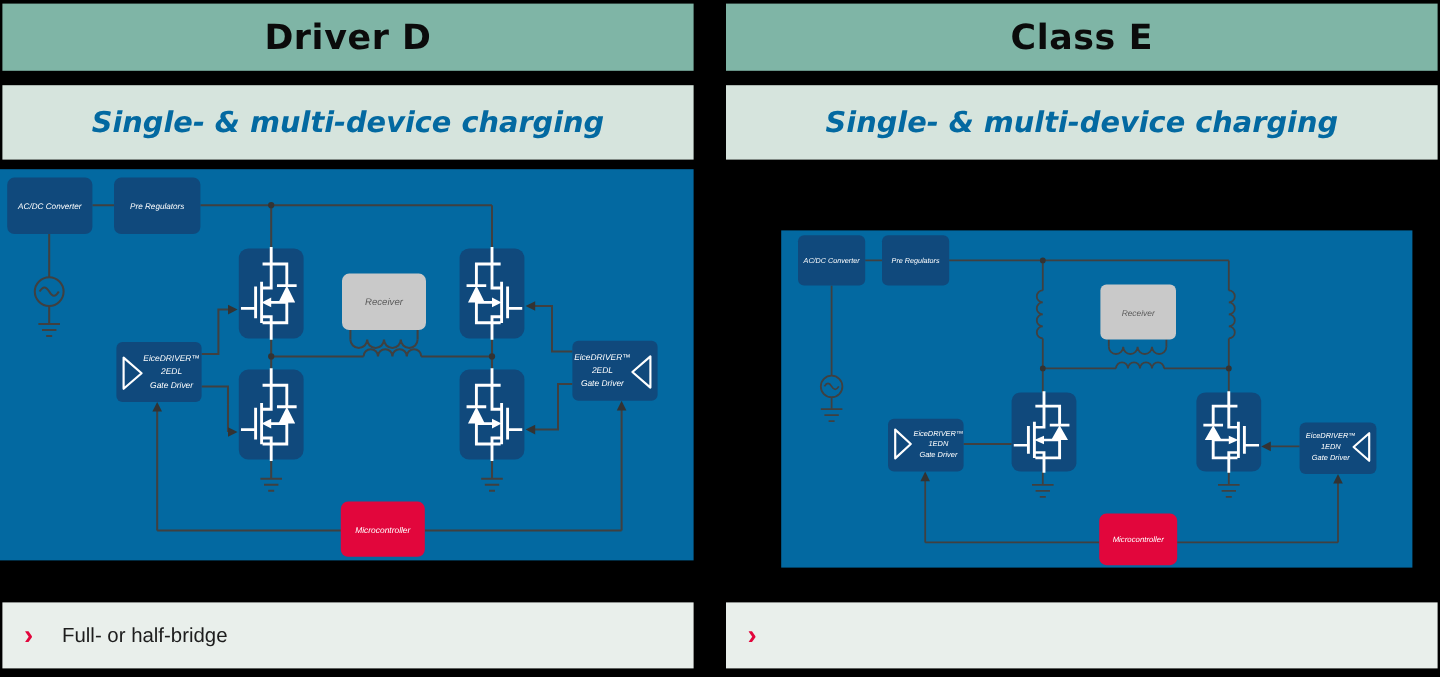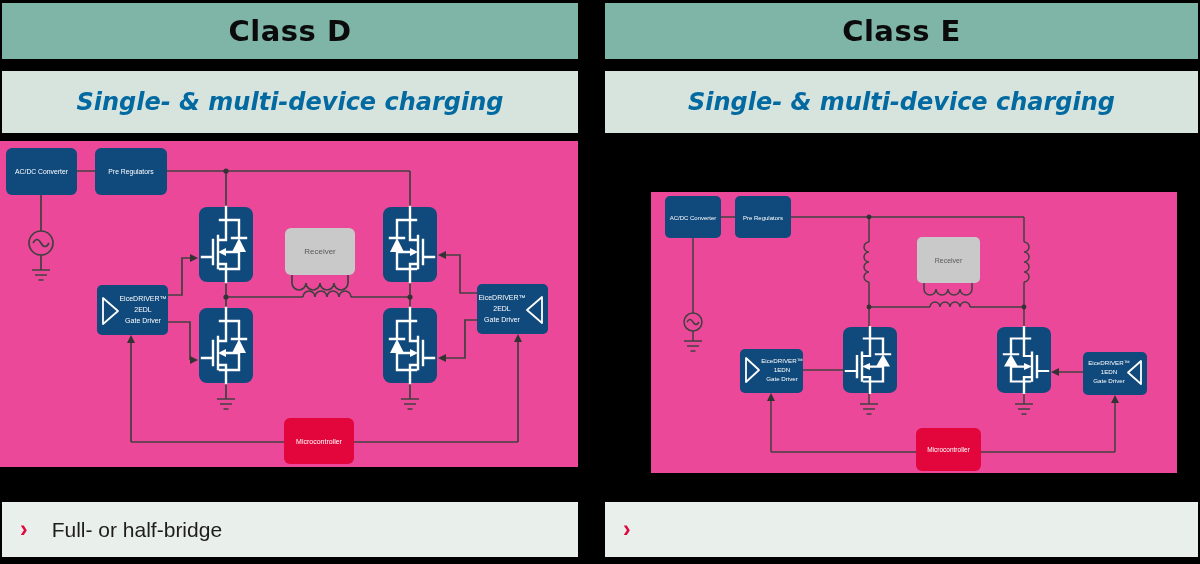--- a/index.html
+++ b/index.html
@@ -9,28 +9,28 @@
   }
   .band{position:absolute;box-sizing:border-box;display:flex;align-items:center;justify-content:center;}
   .hdr{background:var(--header-bg,#7FB5A6);}
   .hdr span{
     font-family:"DejaVu Sans",sans-serif;font-weight:bold;font-size:29px;color:#0b0b0b;letter-spacing:.5px;
   }
   .sub{background:var(--subtitle-bg,#D6E4DD);}
   .sub span{
     font-family:"DejaVu Sans",sans-serif;font-weight:bold;font-style:italic;font-size:24px;color:#0369a1;
   }
-  .panel{position:absolute;background:#ec4899;}
+  .panel{position:absolute;background:#0369a1;font-style:italic;}
   .bullet{
     background:var(--bullet-bg,#E9EFEB);justify-content:flex-start;padding-left:18px;
   }
   .bullet .mark{
     color:var(--accent-red,#E2063C);font-size:23px;font-weight:bold;margin-right:24px;line-height:1;
   }
-  .bullet .txt{font-size:21px;color:#1d1d1d;}
+  .bullet .txt{font-size:17px;color:#1d1d1d;}
 
   
   #hdr-d{left:2px;top:3px;width:576px;height:56px;}
   #sub-d{left:2px;top:71px;width:576px;height:62px;}
   #panel-d{left:0;top:141px;width:578px;height:326px;}
   #bul-d{left:2px;top:502px;width:576px;height:55px;}
   #hdr-e{left:605px;top:3px;width:593px;height:56px;}
   #sub-e{left:605px;top:71px;width:593px;height:62px;}
   #panel-e{left:651px;top:192px;width:526px;height:281px;}
   #bul-e{left:605px;top:502px;width:593px;height:55px;}
@@ -46,21 +46,21 @@
   .tri{stroke:#fff;stroke-width:1.8;fill:none;stroke-linejoin:round;}
   .dot{fill:#333;}
   .ah{fill:#333;stroke:none;}
   .lbl{fill:#fff;font-family:"Liberation Sans",sans-serif;text-anchor:middle;}
   .rlbl{fill:#5a5a5a;font-family:"Liberation Sans",sans-serif;text-anchor:middle;}
 </style>
 </head>
 <body>
 
 <div class="band hdr" id="hdr-d">
-  <span>Class D</span>
+  <span>Driver D</span>
 </div>
 <div class="band sub" id="sub-d">
   <span>Single- &amp; multi-device charging</span>
 </div>
 
 <div class="panel" id="panel-d">
 <svg width="578" height="326" viewBox="0 0 578 326">
   <defs>
     <g id="mosfet-glyph">
       <rect x="0" y="0" width="54" height="75" rx="8" class="blk"></rect>

